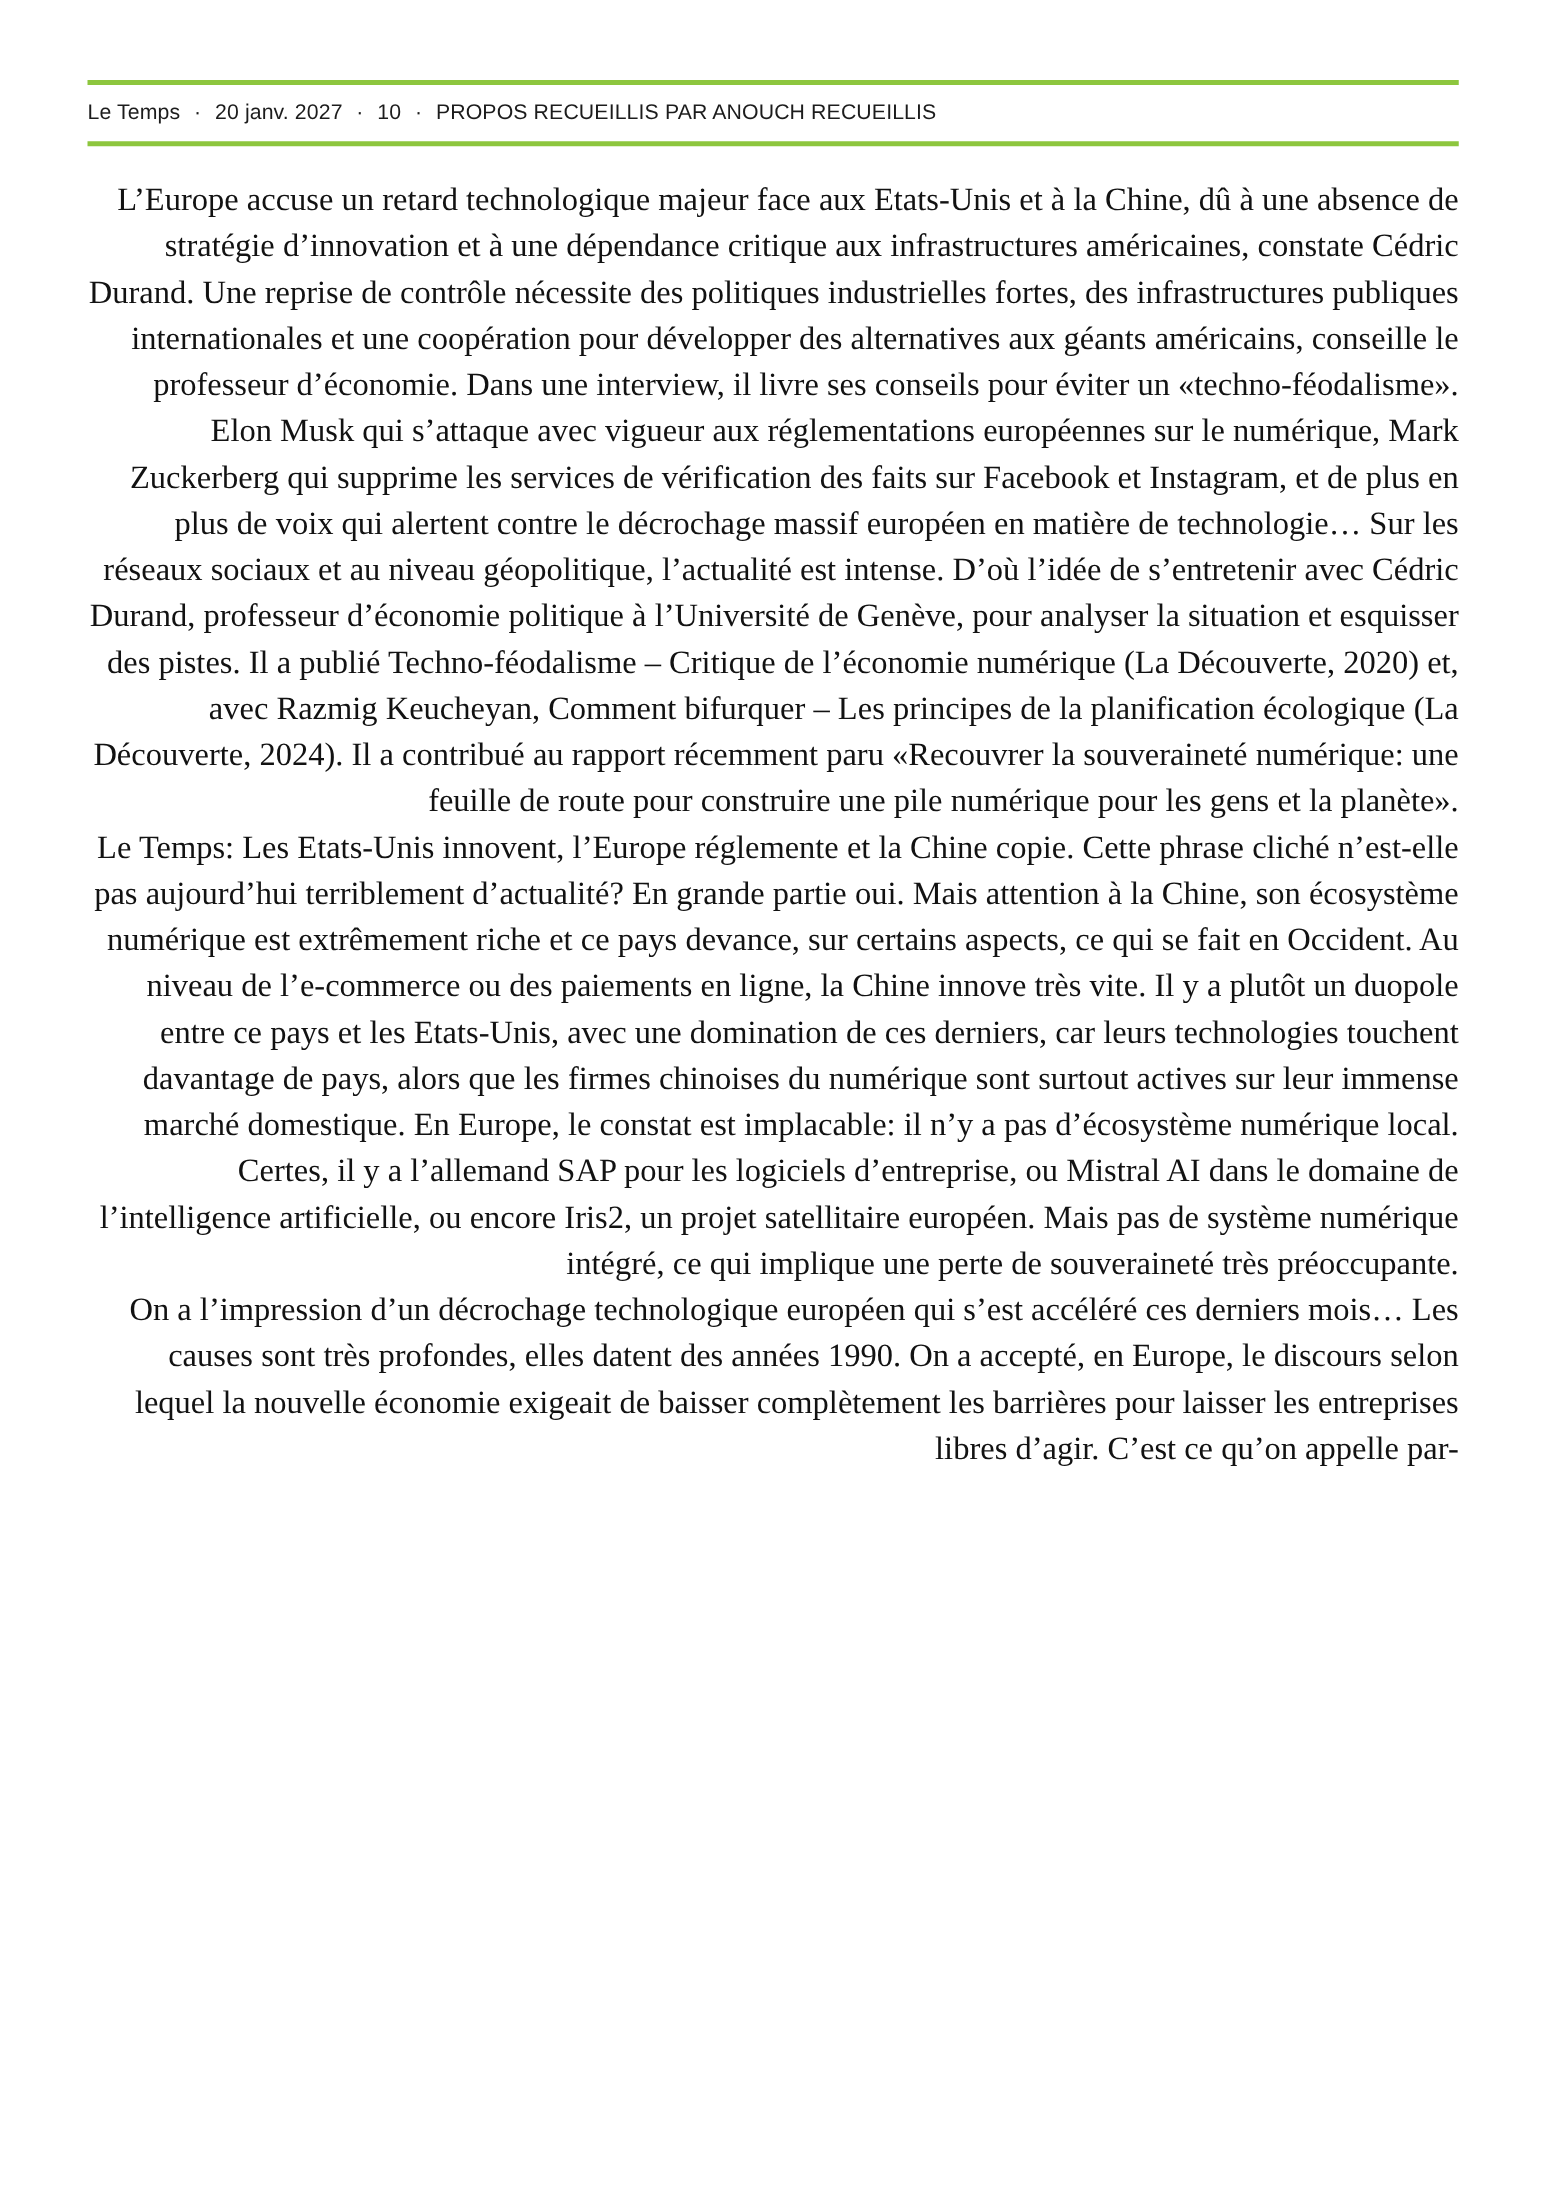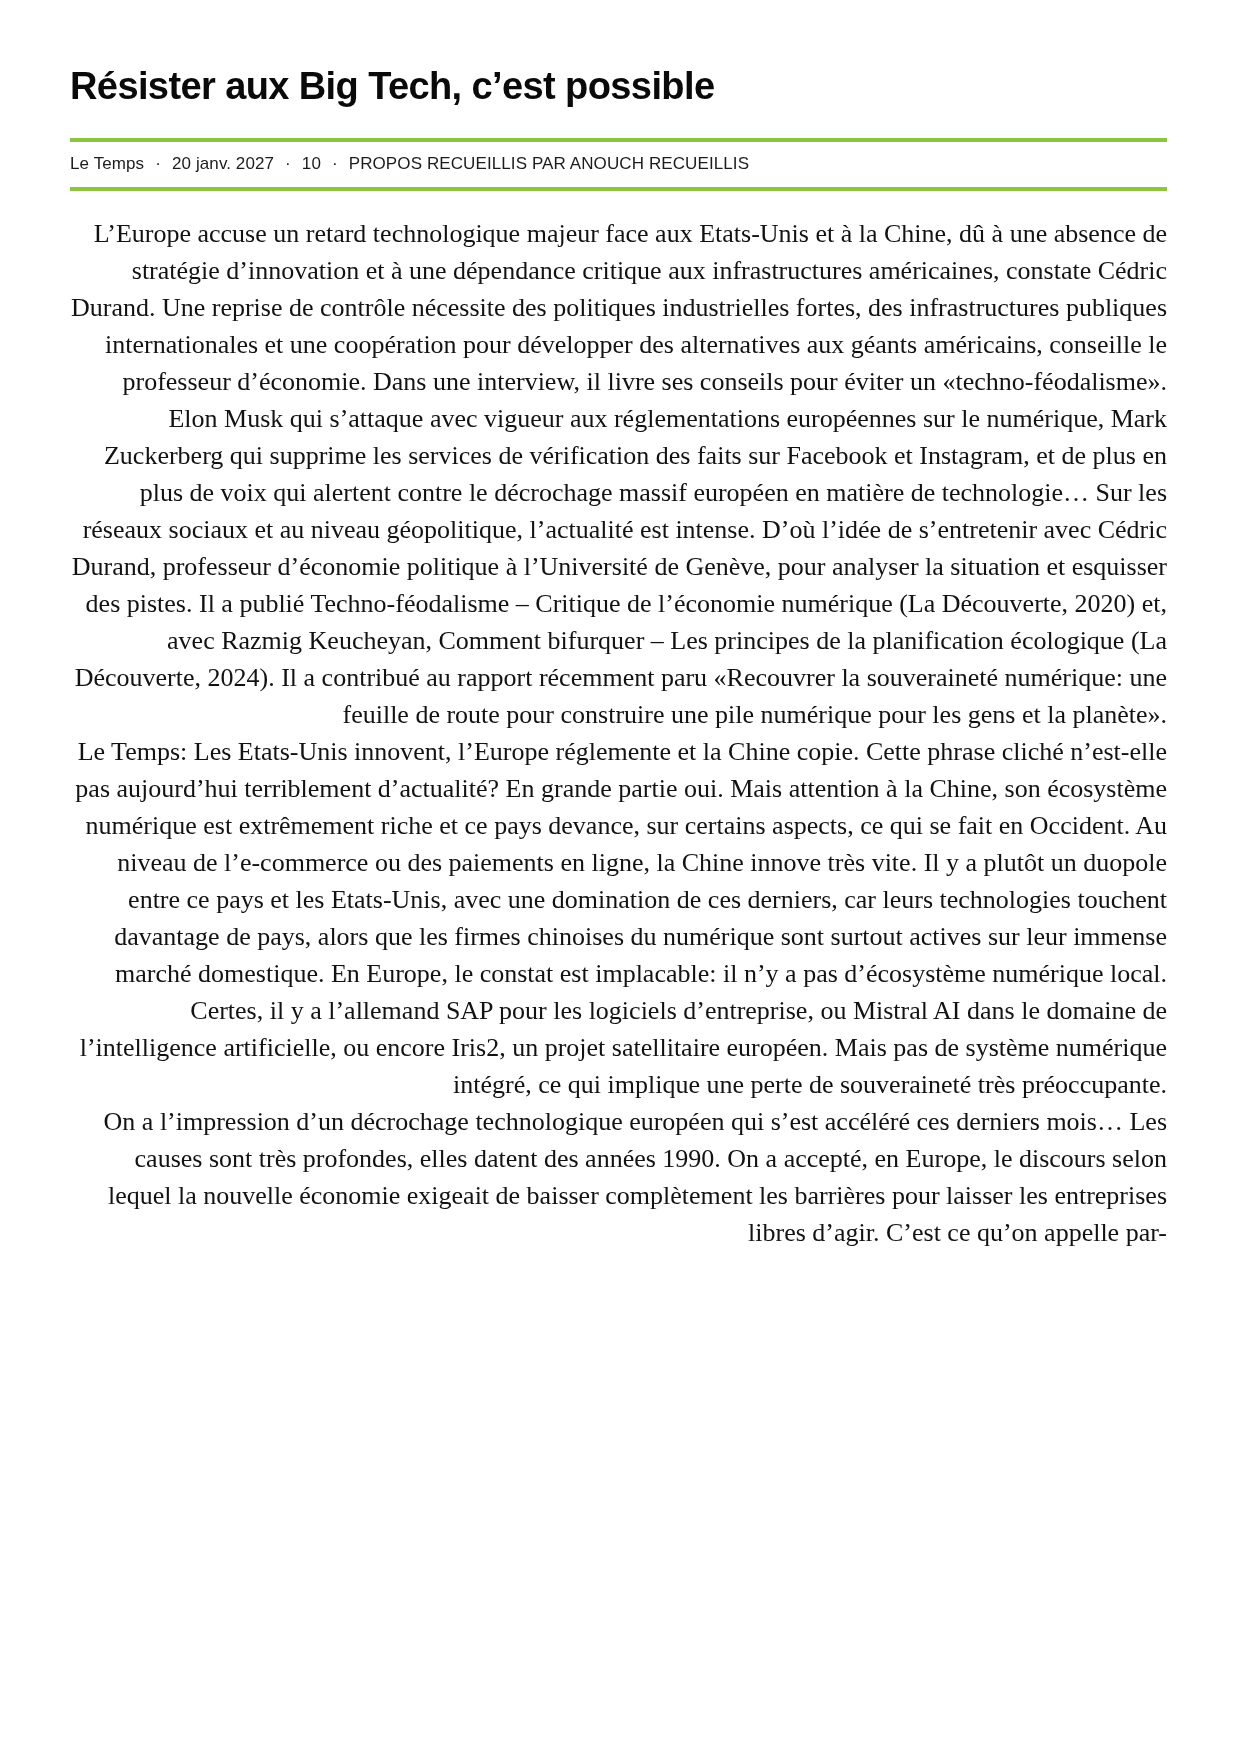--- a/index.html
+++ b/index.html
@@ -67,21 +67,20 @@
     line-height: 37px;
     color: #121212;
     text-align: right;
   }
 </style>
 </head>
 <body>
 
 <main class="page">
 
-  <h1 class="article-title">Résister aux Big Tech, c’est possible</h1>
 
 
   <div class="rule" style="background: rgb(141, 198, 62);"></div>
 
   <div class="meta">
     <span>Le Temps</span>
     <span class="sep">·</span>
     <span>20 janv. 2027</span>
     <span class="sep">·</span>
     <span>10</span>

